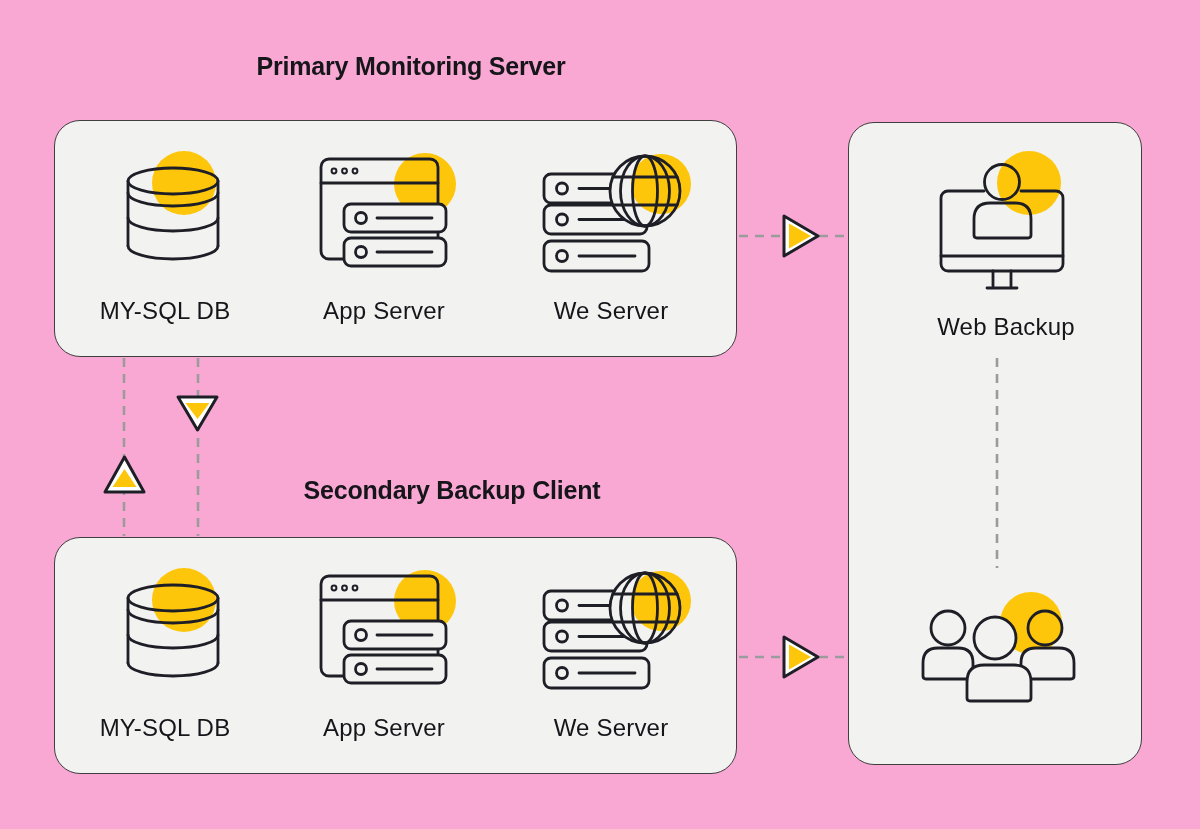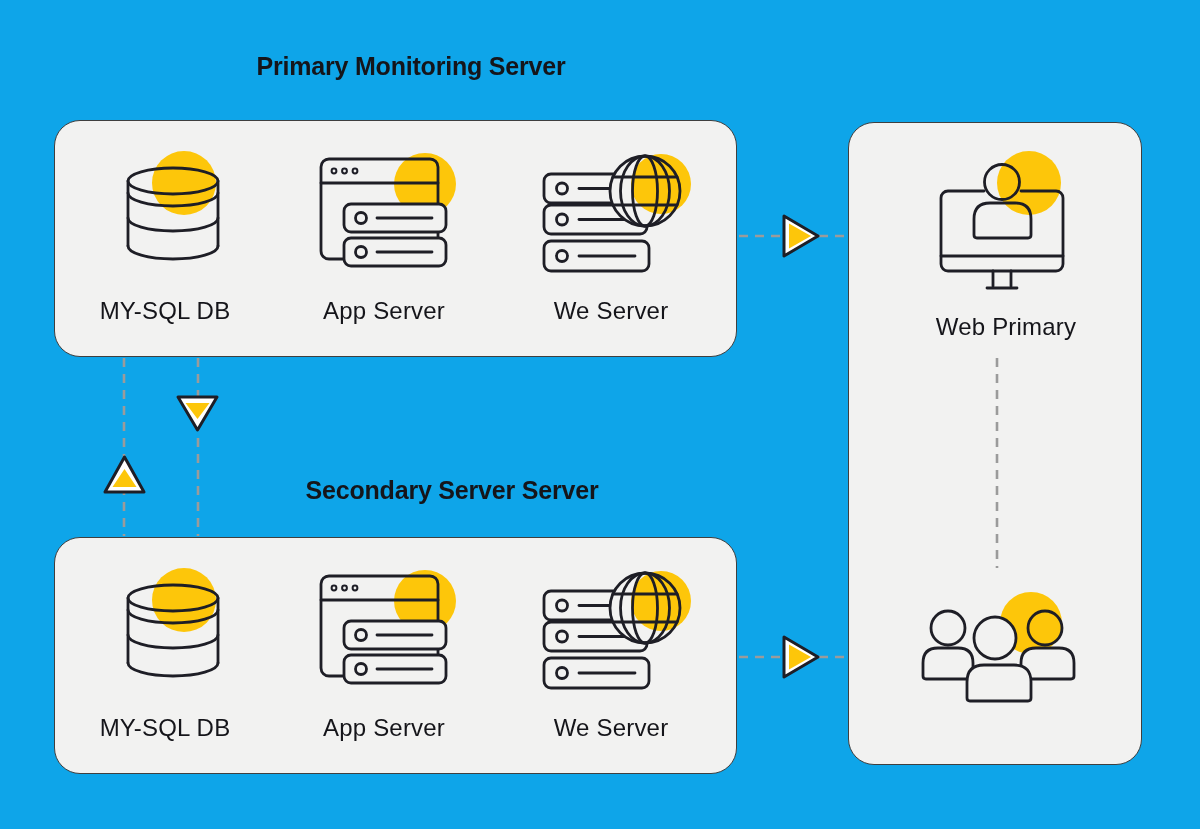--- a/index.html
+++ b/index.html
@@ -6,21 +6,21 @@
     --accent:#FDC60A;
     --ink:#1E1E26;
     --panel-bg:#F2F2F1;
     --panel-border:#3F3F3F;
     --dash:#9B9B9B;
     --text:#15151A;
   }
   *{margin:0;padding:0;box-sizing:border-box;}
   html,body{width:1200px;height:829px;background:#ffffff;overflow:hidden;
     font-family:"Liberation Sans", sans-serif;}
-  .stage{position:relative;width:1200px;height:829px;background:#0ea5e9;}
+  .stage{position:relative;width:1200px;height:829px;background:#f9a8d4;}
 
   .panel{position:absolute;background:var(--panel-bg);
     border:1.5px solid var(--panel-border);border-radius:26px;}
   #panel-primary{left:54px;top:120px;width:683px;height:237px;}
   #panel-secondary{left:54px;top:537px;width:683px;height:237px;}
   #panel-client{left:848px;top:122px;width:294px;height:643px;}
 
   .diagram-title{position:absolute;width:600px;text-align:center;
     font-size:25px;font-weight:bold;color:var(--text);letter-spacing:-0.2px;}
   #title-primary{left:111px;top:52px;}
@@ -42,21 +42,21 @@
   .triouter{fill:#ffffff;stroke:var(--ink);stroke-width:3;stroke-linejoin:round;}
 
   #connector-layer{position:absolute;left:0;top:0;z-index:5;pointer-events:none;}
 </style>
 </head>
 <body>
 
 <div class="stage">
 
   <div class="diagram-title" id="title-primary">Primary Monitoring Server</div>
-  <div class="diagram-title" id="title-secondary">Secondary Server Server</div>
+  <div class="diagram-title" id="title-secondary">Secondary Backup Client</div>
 
   <div class="panel" id="panel-primary">
 
     <svg class="icon-svg" style="left:56px;top:30px" width="140" height="130" viewBox="0 0 140 130">
       <circle class="accent" cx="73" cy="32" r="32"></circle>
       <ellipse class="ink" cx="62" cy="30" rx="45" ry="13"></ellipse>
       <path class="ink" d="M17,30 L17,95 M107,30 L107,95"></path>
       <path class="ink" d="M17,42 A45,13 0 0 0 107,42"></path>
       <path class="ink" d="M17,67 A45,13 0 0 0 107,67"></path>
       <path class="ink" d="M17,95 A45,13 0 0 0 107,95"></path>
@@ -150,21 +150,21 @@
   <div class="panel" id="panel-client">
 
     <svg class="icon-svg" style="left:72px;top:18px" width="170" height="155" viewBox="0 0 170 155">
       <circle class="accent" cx="108" cy="42" r="32"></circle>
       <path class="ink" d="M63,50 L27,50 A7,7 0 0 0 20,57 L20,123 A7,7 0 0 0 27,130 L135,130 A7,7 0 0 0 142,123 L142,57 A7,7 0 0 0 135,50 L100,50"></path>
       <path class="ink" d="M20,115 L142,115"></path>
       <path class="ink" d="M72,130 L72,145 M90,130 L90,145 M66,147 L96,147"></path>
       <path class="ink" d="M53,94 L53,78 Q53,62 69,62 L94,62 Q110,62 110,78 L110,94 Q110,97 107,97 L56,97 Q53,97 53,94 Z"></path>
       <circle class="ink" cx="81" cy="41" r="17.5"></circle>
     </svg>
-    <div class="node-label" style="left:57px;top:190px">Web Primary</div>
+    <div class="node-label" style="left:57px;top:190px">Web Backup</div>
 
     <svg class="icon-svg" style="left:67px;top:463px" width="175" height="125" viewBox="0 0 175 125">
       <circle class="accent" cx="115" cy="37" r="31"></circle>
       <circle class="ink" cx="129" cy="42" r="17"></circle>
       <circle class="ink" cx="32" cy="42" r="17"></circle>
       <path class="bgfill" d="M7,90 L7,77 Q7,62 22,62 L42,62 Q57,62 57,77 L57,90 Q57,93 54,93 L10,93 Q7,93 7,90 Z"></path>
       <path class="bgfill" d="M105,90 L105,77 Q105,62 120,62 L143,62 Q158,62 158,77 L158,90 Q158,93 155,93 L108,93 Q105,93 105,90 Z"></path>
       <circle class="bgfill" cx="79" cy="52" r="21"></circle>
       <path class="bgfill" d="M51,112 L51,96 Q51,79 68,79 L98,79 Q115,79 115,96 L115,112 Q115,115 112,115 L54,115 Q51,115 51,112 Z"></path>
     </svg>

